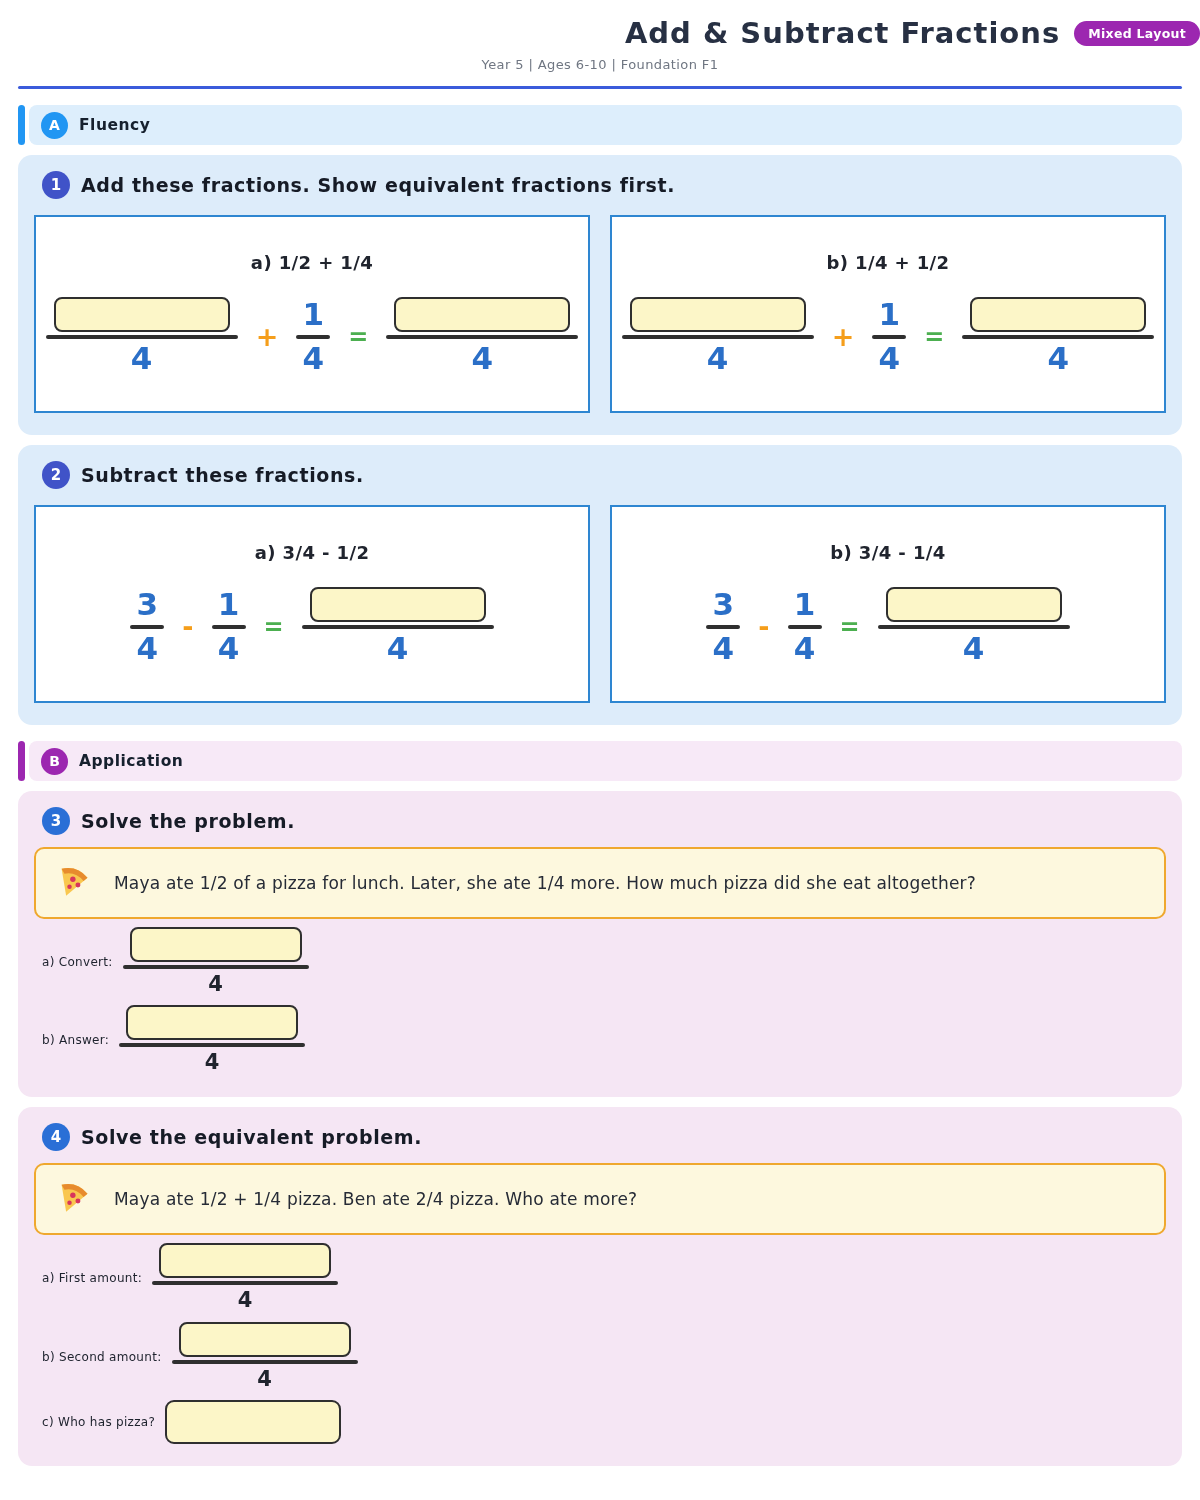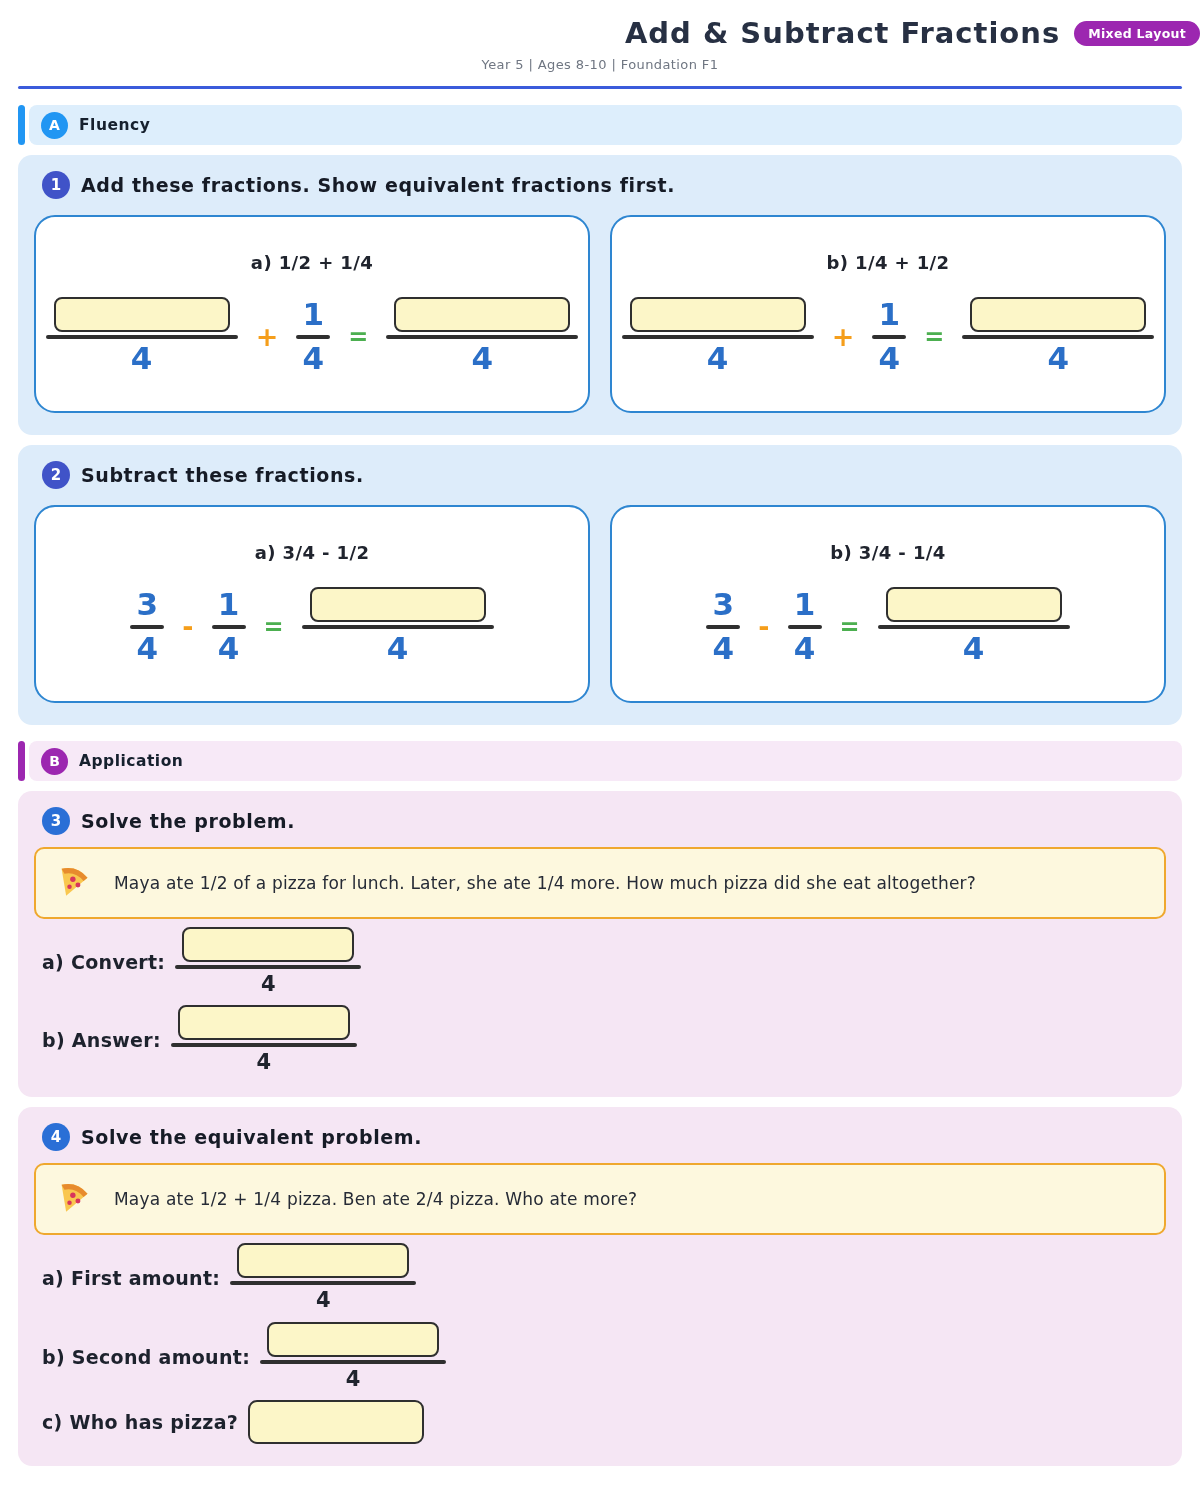--- a/index.html
+++ b/index.html
@@ -57,21 +57,21 @@
     width:28px;height:28px;border-radius:50%;display:flex;align-items:center;
     justify-content:center;color:#fff;font-weight:800;font-size:15px;flex:0 0 28px;
   }
   .q-badge-indigo{background:var(--badge-indigo);}
   .q-badge-blue{background:var(--badge-blue);}
   .q-text{font-size:19px;font-weight:800;letter-spacing:.6px;color:#161b26;}
 
   
   .cards{display:flex;gap:20px;margin-top:16px;}
   .card{
-    flex:1;background:#ffffff;border:2px solid var(--card-border);border-radius:21px;
+    flex:1;background:#ffffff;border:2px solid var(--card-border);border-radius:0;
     height:198px;display:flex;flex-direction:column;align-items:center;
     justify-content:center;gap:24px;
   }
   .card-label{font-size:18px;font-weight:600;letter-spacing:.4px;color:#20242e;}
   .expr{display:flex;align-items:center;gap:18px;}
   .frac{display:inline-flex;flex-direction:column;align-items:center;}
   .frac .bar{height:4px;border-radius:2px;background:#2f2f2f;margin:3px 0;}
   .frac-big .bar{width:192px;}
   .frac-mid .bar{width:186px;}
   .frac-small .bar{width:34px;}
@@ -89,31 +89,31 @@
   .box-free{width:176px;height:44px;border-radius:9px;}
 
   
   .story{
     margin-top:12px;background:var(--story-fill);border:2px solid var(--story-border);
     border-radius:10px;display:flex;align-items:center;gap:22px;padding:14px 20px;
     min-height:72px;
   }
   .story-text{font-size:17px;font-weight:500;letter-spacing:.2px;color:#262b36;}
   .wrow{display:flex;align-items:center;gap:10px;margin:8px 0 0 8px;}
-  .wrow-label{font-size:19px;font-weight:700;letter-spacing:.3px;color:#1d222d;}
+  .wrow-label{font-size:12px;font-weight:400;letter-spacing:.3px;color:#1d222d;}
 </style>
 </head>
 <body>
 
 <div class="header">
   <div class="title-row">
     <span class="title">Add &amp; Subtract Fractions</span>
     <span class="badge">Mixed Layout</span>
   </div>
-  <div class="subtitle">Year 5 | Ages 8-10 | Foundation F1</div>
+  <div class="subtitle">Year 5 | Ages 6-10 | Foundation F1</div>
 </div>
 <div class="rule"></div>
 
 <div class="section-row">
   <div class="section-pill pill-blue"></div>
   <div class="section-strip strip-blue">
     <span class="section-circle circle-blue">A</span>
     <span class="section-label">Fluency</span>
   </div>
 </div>

